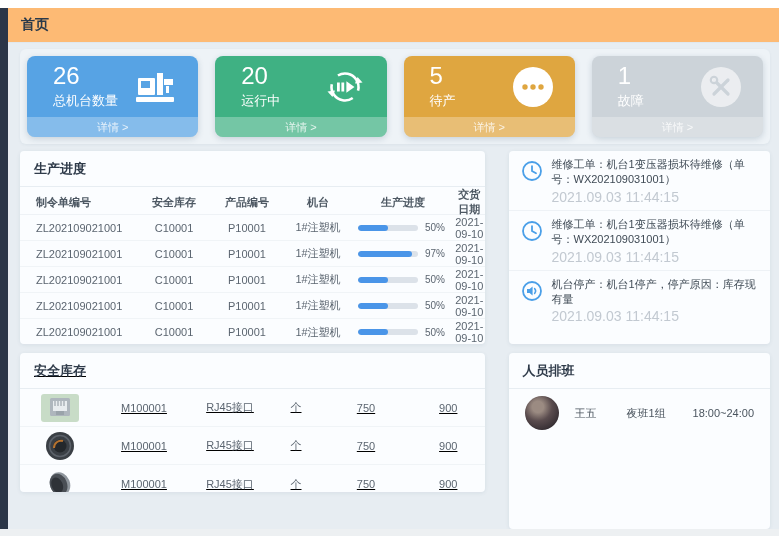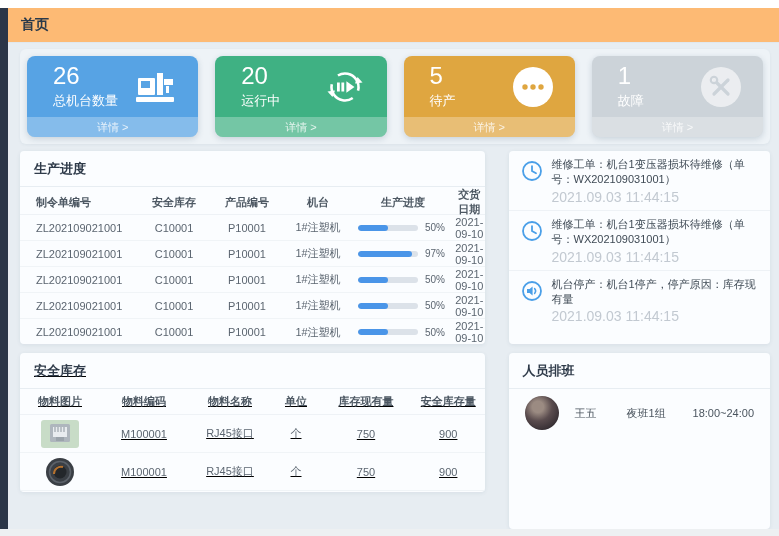--- a/index.html
+++ b/index.html
@@ -253,28 +253,20 @@
                   <div class="bar-fill" style="background: rgb(74, 149, 232); width: 50%;"></div>
                 </div>
               <span class="prog-pct">50%</span>
             </div>
             <div class="pc">2021-09-10</div>
           </div>
         </div>
 
         <div class="panel p-inv">
           <div class="panel-title">安全库存</div>
-          <div class="inv-grid hdr">
-            <div>物料图片</div>
-            <div>物料编码</div>
-            <div>物料名称</div>
-            <div>单位</div>
-            <div>库存现有量</div>
-            <div>安全库存量</div>
-          </div>
 
           <div class="inv-grid row">
             <div class="inv-img">
               <svg width="38" height="28" viewBox="0 0 38 28">
                 <rect x="0" y="0" width="38" height="28" rx="3" fill="#c8dcc7"></rect>
                 <rect x="9" y="4" width="20" height="18" rx="1.5" fill="#aeb6bd"></rect>
                 <rect x="12" y="7" width="14" height="10" fill="#e8ecef"></rect>
                 <g stroke="#8d969e" stroke-width="1">
                     <line x1="14" y1="7" x2="14" y2="12"></line>
                     <line x1="17" y1="7" x2="17" y2="12"></line>

